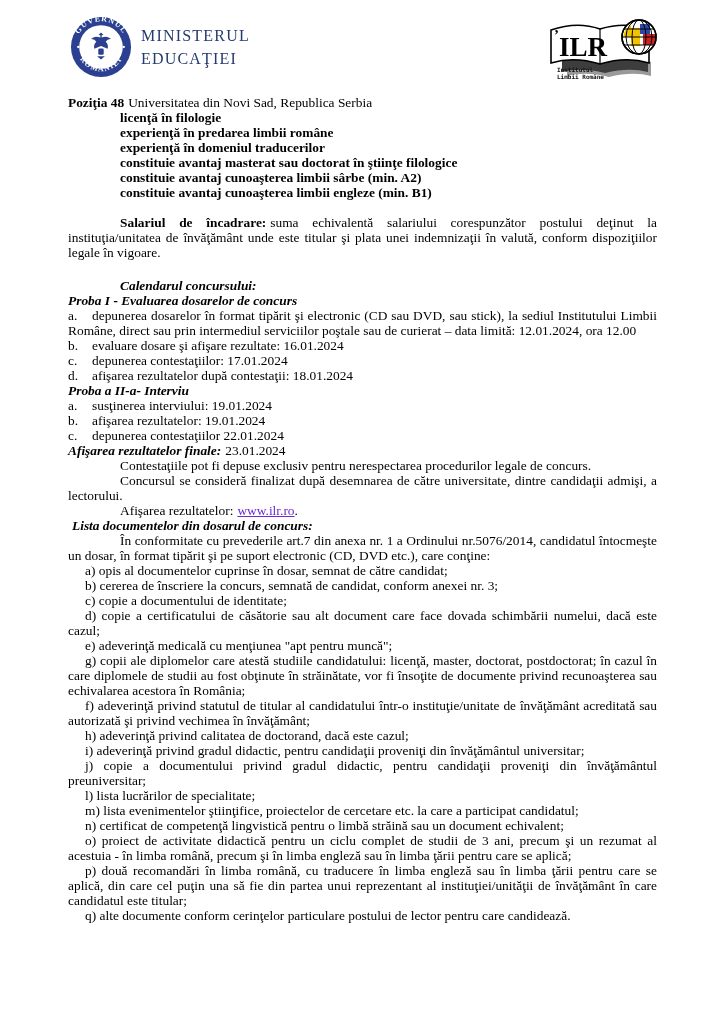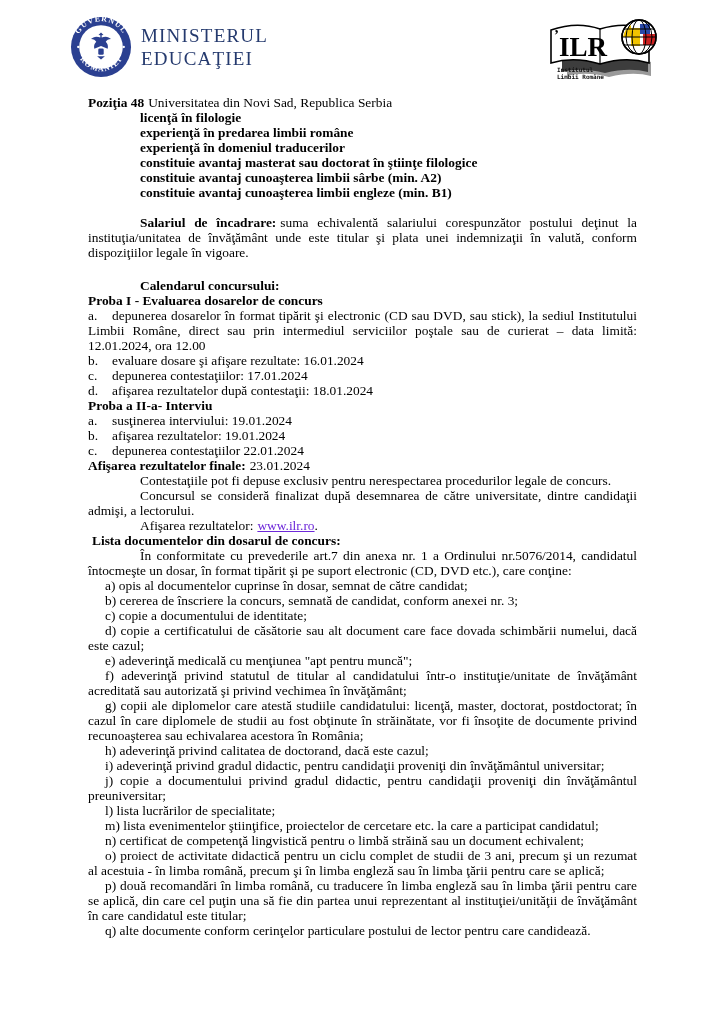--- a/index.html
+++ b/index.html
@@ -7,27 +7,27 @@
     position:relative;
     width:725px;height:1024px;
     background:#fff;
     font-family:"Liberation Serif",serif;
     font-size:13.4px;line-height:15px;color:#000;
     overflow:hidden;
   }
   
   .header{display:flex;justify-content:space-between;align-items:flex-start;padding:16px 56px 0 70px;height:78px;box-sizing:border-box;}
   .gov{display:flex;align-items:center;}
-  .ministry-name{margin-left:9px;color:#253a6e;font-size:19px;line-height:23px;letter-spacing:1.2px;font-weight:400;}
+  .ministry-name{margin-left:9px;color:#253a6e;font-size:16px;line-height:23px;letter-spacing:1.2px;font-weight:400;}
   .ilr{position:relative;width:126px;}
   .ilr-caption{position:absolute;left:14px;top:50px;font-family:"DejaVu Sans Mono",monospace;font-weight:bold;font-size:6px;line-height:7px;color:#111;}
   
-  .content{padding:0 88px;margin-top:17px;}
+  .content{padding:0 68px;margin-top:17px;}
   p{margin:0;text-align:justify;}
-  .bi{font-weight:bold;}
+  .bi{font-weight:bold;font-style:italic;}
   .b{font-weight:bold;}
   .ti{text-indent:52px;}
   .lbl{margin-right:4px;}
   .req{padding-left:52px;text-align:left;font-weight:bold;}
   .blank{height:15px;}
   .blank2{height:18px;}
   .cal .mk{display:inline-block;width:24px;}
   .docitem{text-indent:17px;}
   .lista-h{padding-left:4px;}
   a.link{color:#6d28d9;text-decoration:underline;}
@@ -162,22 +162,22 @@
     </p>
 
     <p class="bi lista-h" style="text-align:left;">Lista documentelor din dosarul de concurs:</p>
     <p class="ti">În conformitate cu prevederile art.7 din anexa nr. 1 a Ordinului nr.5076/2014, candidatul întocmeşte un dosar, în format tipărit şi pe suport electronic (CD, DVD etc.), care conţine:</p>
 
     <p class="docitem">a) opis al documentelor cuprinse în dosar, semnat de către candidat;</p>
     <p class="docitem">b) cererea de înscriere la concurs, semnată de candidat, conform anexei nr. 3;</p>
     <p class="docitem">c) copie a documentului de identitate;</p>
     <p class="docitem">d) copie a certificatului de căsătorie sau alt document care face dovada schimbării numelui, dacă este cazul;</p>
     <p class="docitem">e) adeverinţă medicală cu menţiunea "apt pentru muncă";</p>
+    <p class="docitem">g) copii ale diplomelor care atestă studiile candidatului: licenţă, master, doctorat, postdoctorat; în cazul în care diplomele de studii au fost obţinute în străinătate, vor fi însoţite de documente privind recunoaşterea sau echivalarea acestora în România;</p>
     <p class="docitem">f) adeverinţă privind statutul de titular al candidatului într-o instituţie/unitate de învăţământ acreditată sau autorizată şi privind vechimea în învăţământ;</p>
-    <p class="docitem">g) copii ale diplomelor care atestă studiile candidatului: licenţă, master, doctorat, postdoctorat; în cazul în care diplomele de studii au fost obţinute în străinătate, vor fi însoţite de documente privind recunoaşterea sau echivalarea acestora în România;</p>
     <p class="docitem">h) adeverinţă privind calitatea de doctorand, dacă este cazul;</p>
     <p class="docitem">i) adeverinţă privind gradul didactic, pentru candidaţii proveniţi din învăţământul universitar;</p>
     <p class="docitem">j) copie a documentului privind gradul didactic, pentru candidaţii proveniţi din învăţământul preuniversitar;</p>
     <p class="docitem">l) lista lucrărilor de specialitate;</p>
     <p class="docitem">m) lista evenimentelor ştiinţifice, proiectelor de cercetare etc. la care a participat candidatul;</p>
     <p class="docitem">n) certificat de competenţă lingvistică pentru o limbă străină sau un document echivalent;</p>
     <p class="docitem">o) proiect de activitate didactică pentru un ciclu complet de studii de 3 ani, precum şi un rezumat al acestuia - în limba română, precum şi în limba engleză sau în limba ţării pentru care se aplică;</p>
     <p class="docitem">p) două recomandări în limba română, cu traducere în limba engleză sau în limba ţării pentru care se aplică, din care cel puţin una să fie din partea unui reprezentant al instituţiei/unităţii de învăţământ în care candidatul este titular;</p>
     <p class="docitem">q) alte documente conform cerinţelor particulare postului de lector pentru care candidează.</p>
 

